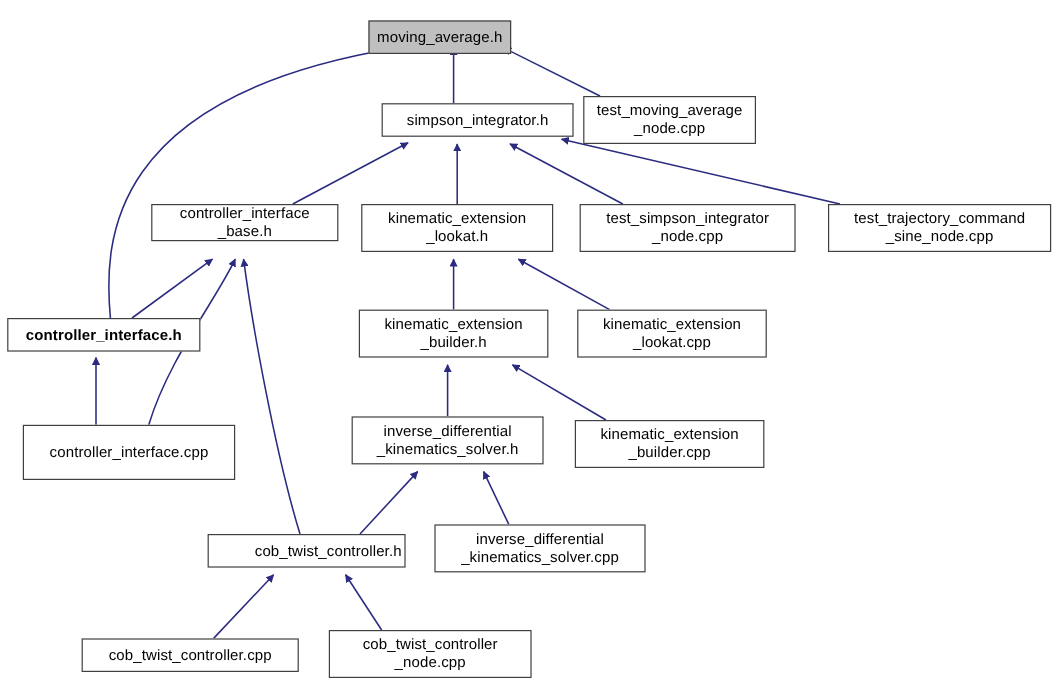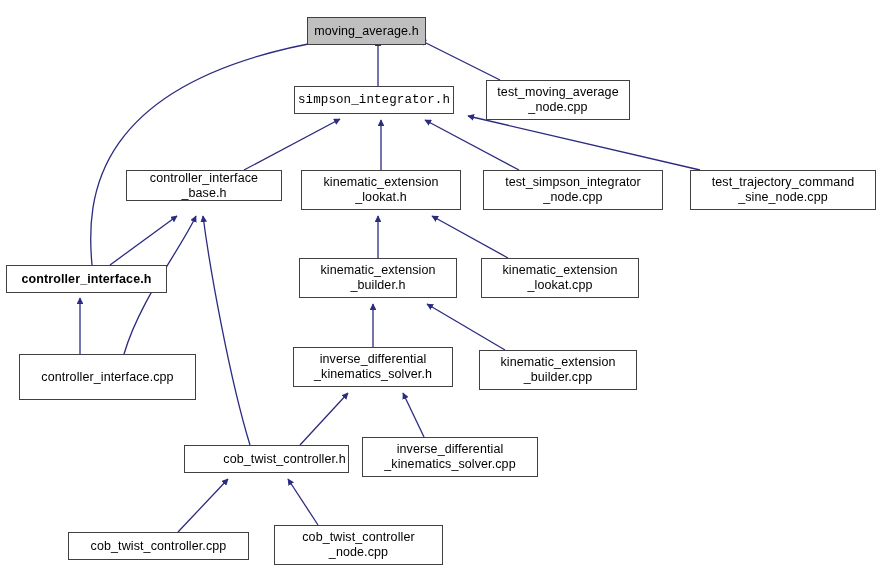--- a/index.html
+++ b/index.html
@@ -72,41 +72,41 @@
       <path d="M 508,258 L 432,216" fill="none" stroke="#2b2b80" stroke-width="1.3" marker-end="url(#arrow)"></path>
       <path d="M 373,347 L 373,304" fill="none" stroke="#2b2b80" stroke-width="1.3" marker-end="url(#arrow)"></path>
       <path d="M 505,350 L 427,304" fill="none" stroke="#2b2b80" stroke-width="1.3" marker-end="url(#arrow)"></path>
       <path d="M 300,445 L 348,393" fill="none" stroke="#2b2b80" stroke-width="1.3" marker-end="url(#arrow)"></path>
       <path d="M 424,437 L 403,393" fill="none" stroke="#2b2b80" stroke-width="1.3" marker-end="url(#arrow)"></path>
       <path d="M 178,532 L 228,479" fill="none" stroke="#2b2b80" stroke-width="1.3" marker-end="url(#arrow)"></path>
       <path d="M 318,525 L 288,479" fill="none" stroke="#2b2b80" stroke-width="1.3" marker-end="url(#arrow)"></path>
     </svg>
   <div id="nodes-layer">
       <div class="node highlight" style="left: 307px; top: 5px; width: 119px; height: 28px; margin-top: 12px;"><span class="node-label">moving_average.h</span></div>
-      <div class="node" style="left: 294px; top: 86px; width: 160px; height: 28px; font-family: Liberation Mono, monospace;"><span class="node-label">simpson_integrator.h</span></div>
+      <div class="node" style="left: 318px; top: 86px; width: 160px; height: 28px;"><span class="node-label">simpson_integrator.h</span></div>
       <div class="node" style="left: 486px; top: 80px; width: 144px; height: 40px;"><span class="node-label">test_moving_average
 _node.cpp</span></div>
       <div class="node" style="left: 126px; top: 170px; width: 156px; height: 31px;"><span class="node-label">controller_interface
 _base.h</span></div>
       <div class="node" style="left: 301px; top: 170px; width: 160px; height: 40px;"><span class="node-label">kinematic_extension
 _lookat.h</span></div>
       <div class="node" style="left: 483px; top: 170px; width: 180px; height: 40px;"><span class="node-label">test_simpson_integrator
 _node.cpp</span></div>
       <div class="node" style="left: 690px; top: 170px; width: 186px; height: 40px;"><span class="node-label">test_trajectory_command
 _sine_node.cpp</span></div>
       <div class="node" style="left: 6px; top: 265px; width: 161px; height: 28px; font-weight: bold;"><span class="node-label">controller_interface.h</span></div>
       <div class="node" style="left: 299px; top: 258px; width: 158px; height: 40px;"><span class="node-label">kinematic_extension
 _builder.h</span></div>
       <div class="node" style="left: 481px; top: 258px; width: 158px; height: 40px;"><span class="node-label">kinematic_extension
 _lookat.cpp</span></div>
       <div class="node" style="left: 19px; top: 354px; width: 177px; height: 46px; text-align: center;"><span class="node-label">controller_interface.cpp</span></div>
       <div class="node" style="left: 293px; top: 347px; width: 160px; height: 40px;"><span class="node-label">inverse_differential
 _kinematics_solver.h</span></div>
       <div class="node" style="left: 479px; top: 350px; width: 158px; height: 40px;"><span class="node-label">kinematic_extension
 _builder.cpp</span></div>
-      <div class="node" style="left: 184px; top: 445px; width: 165px; height: 28px; padding-left: 36px;"><span class="node-label">cob_twist_controller.h</span></div>
+      <div class="node" style="left: 173px; top: 445px; width: 165px; height: 28px; padding-left: 36px;"><span class="node-label">cob_twist_controller.h</span></div>
       <div class="node" style="left: 362px; top: 437px; width: 176px; height: 40px;"><span class="node-label">inverse_differential
 _kinematics_solver.cpp</span></div>
       <div class="node" style="left: 68px; top: 532px; width: 181px; height: 28px;"><span class="node-label">cob_twist_controller.cpp</span></div>
       <div class="node" style="left: 274px; top: 525px; width: 169px; height: 40px;"><span class="node-label">cob_twist_controller
 _node.cpp</span></div>
     </div>
 </div>
 
 </body></html>

